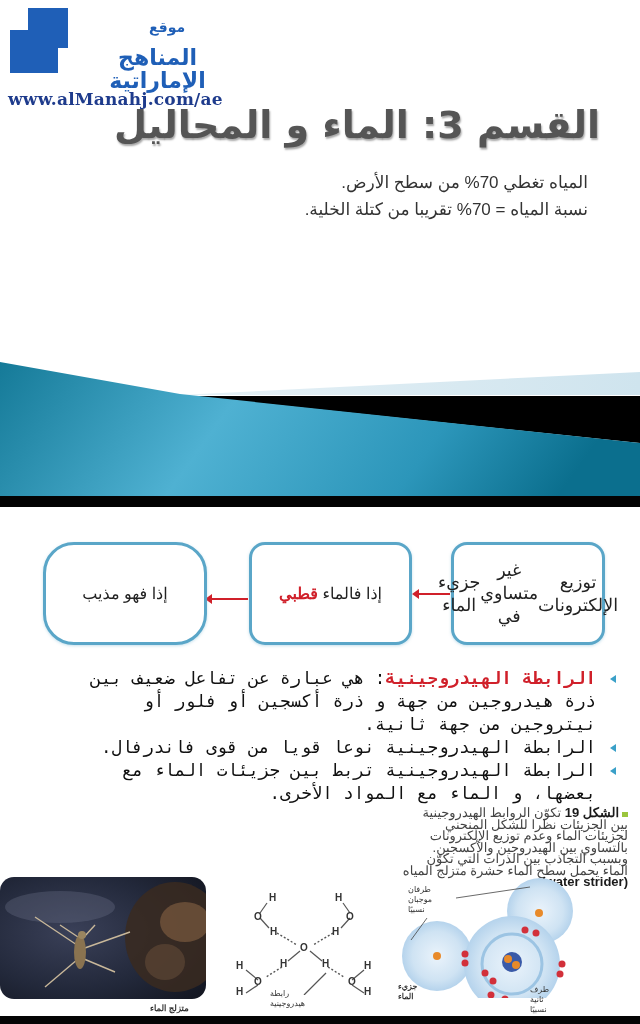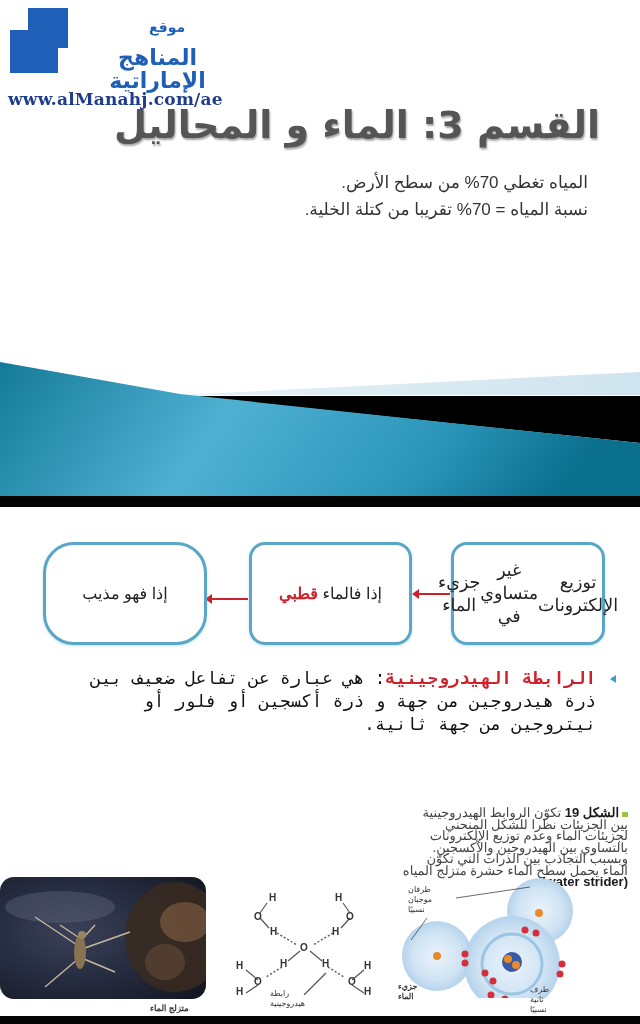--- a/index.html
+++ b/index.html
@@ -87,20 +87,28 @@
   <div class="abs arrow" style="left:211px; top:598px; width:37px;"></div>
 
   <div class="abs fbox" style="left:43px; top:542px; width:164px; height:103px; font-size:16px;border-radius:31px;">
     <span>إذا فهو مذيب</span>
   </div>
 
   <div class="abs bullets" style="left:58px; top:668px; width:560px;">
     <div class="bullet">
       <span class="mark"></span>
       <span class="red">الرابطة الهيدروجينية</span><span>: هي عبارة عن تفاعل ضعيف بين ذرة هيدروجين من جهة و ذرة أكسجين أو فلور أو نيتروجين من جهة ثانية.</span>
+    </div>
+    <div class="bullet">
+      <span class="mark"></span>
+      <span>الرابطة الهيدروجينية نوعا قويا من قوى فاندرفال.</span>
+    </div>
+    <div class="bullet">
+      <span class="mark"></span>
+      <span>الرابطة الهيدروجينية تربط بين جزيئات الماء مع بعضها، و الماء مع المواد الأخرى.</span>
     </div>
   </div>
 
   <div class="abs caption" style="left:402px; top:807px; width:226px;">
     <span class="green"></span><span class="lead">الشكل 19</span>
     <span>تكوّن الروابط الهيدروجينية بين الجزيئات نظرا للشكل المنحني لجزيئات الماء وعدم توزيع الإلكترونات بالتساوي بين الهيدروجين والأكسجين. وبسبب التجاذب بين الذرات التي تكوّن الماء يحمل سطح الماء حشرة متزلج المياه</span>
     <span class="lead">(water strider)</span>
   </div>
 
   <svg class="abs" style="left:0; top:877px;" width="206" height="122" viewBox="0 0 206 122">

